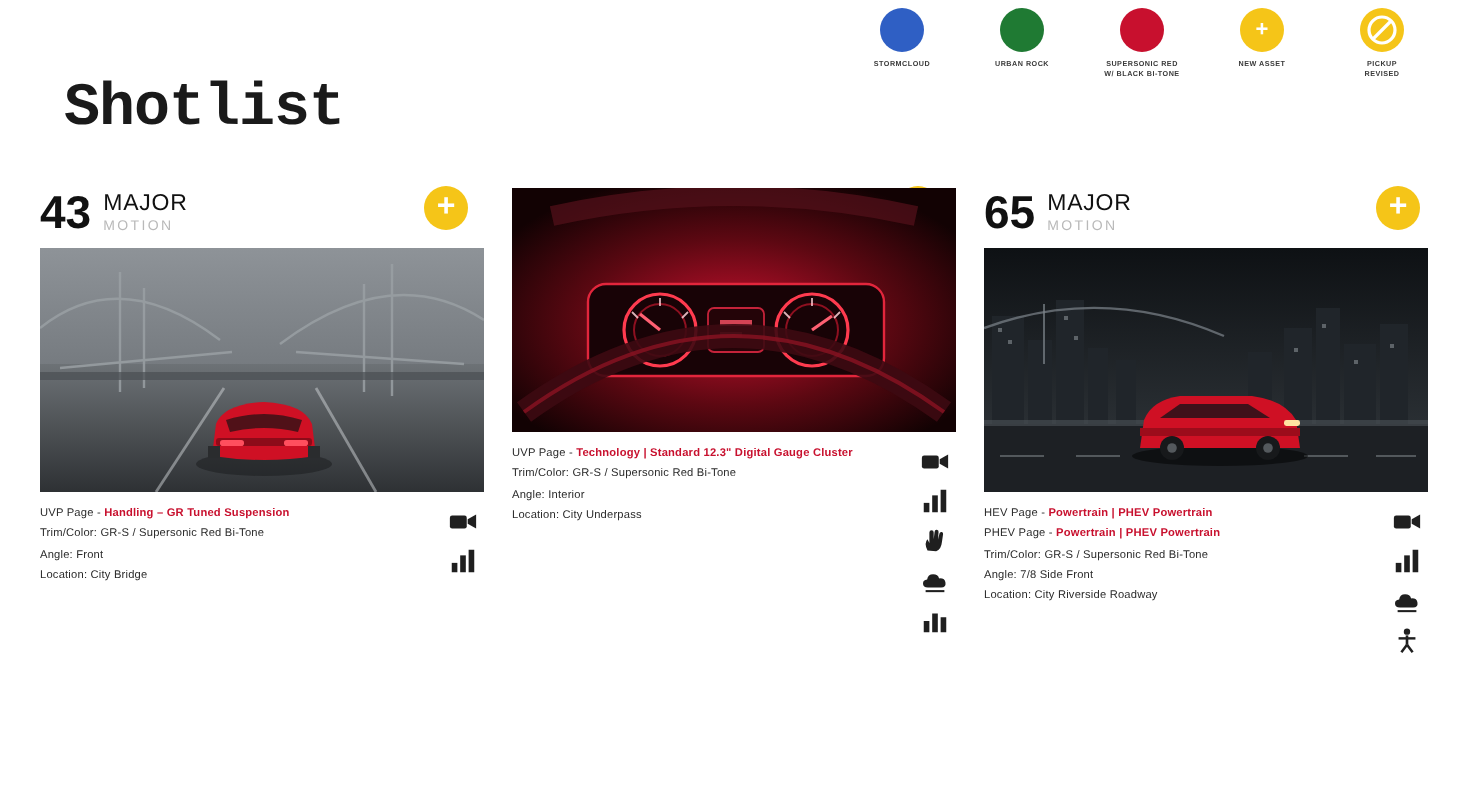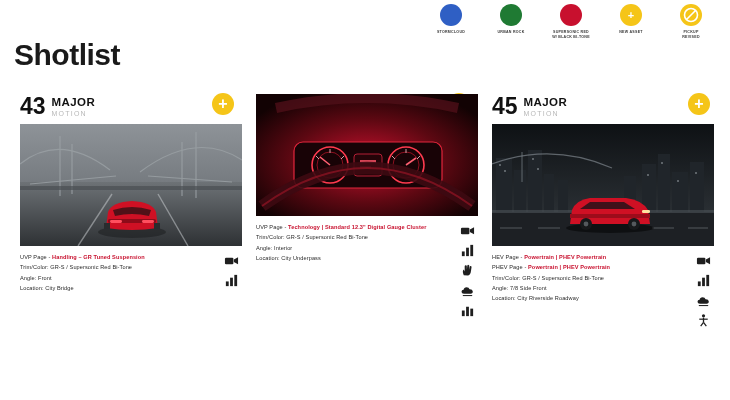--- a/index.html
+++ b/index.html
@@ -51,25 +51,26 @@
     display: flex; align-items: center; justify-content: center;
     color: #ffffff;
     font-size: 11px; font-weight: bold;
     line-height: 1;
   }
   .ring-icon svg { display: block; }
 
   
   .title {
     position: absolute;
-    left: 14px; top: 38px;
+    left: 32px; top: 38px;
     font-size: 30px;
     font-weight: bold;
     letter-spacing: -0.5px;
     color: #1a1a1a;
+    font-family: Liberation Mono, monospace;
   }
 
   
   .cards {
     position: absolute;
     top: 90px; left: 20px;
     width: 692px;
     display: flex;
     gap: 14px;
   }
@@ -84,21 +85,21 @@
   }
   .card-num {
     font-size: 23px;
     font-weight: bold;
     color: #111;
     line-height: 1;
   }
   .card-headtext { line-height: 1; padding-bottom: 1px; }
   .card-type {
     font-size: 11.5px;
-    font-weight: bold;
+    font-weight: normal;
     letter-spacing: 0.4px;
     color: #111;
     text-transform: uppercase;
   }
   .card-sub {
     font-size: 7px;
     letter-spacing: 1.2px;
     color: #b9b9b9;
     text-transform: uppercase;
     margin-top: 2px;
@@ -358,21 +359,21 @@
                 <rect x="6.5" y="4" width="3" height="10" fill="#1f1f1f"></rect>
                 <rect x="11" y="6" width="3" height="8" fill="#1f1f1f"></rect>
               </svg>
           </span>
         </div>
       </div>
     </div>
 
     <div class="card">
       <div class="card-head">
-        <div class="card-num">45</div>
+        <div class="card-num">65</div>
         <div class="card-headtext">
           <div class="card-type">MAJOR</div>
           <div class="card-sub">MOTION</div>
         </div>
       </div>
       <div class="thumb">
         <svg viewBox="0 0 222 122" preserveAspectRatio="none">
           <defs>
             <linearGradient id="sky3" x1="0" y1="0" x2="0" y2="1">
               <stop offset="0%" stop-color="#0e1114"></stop>

